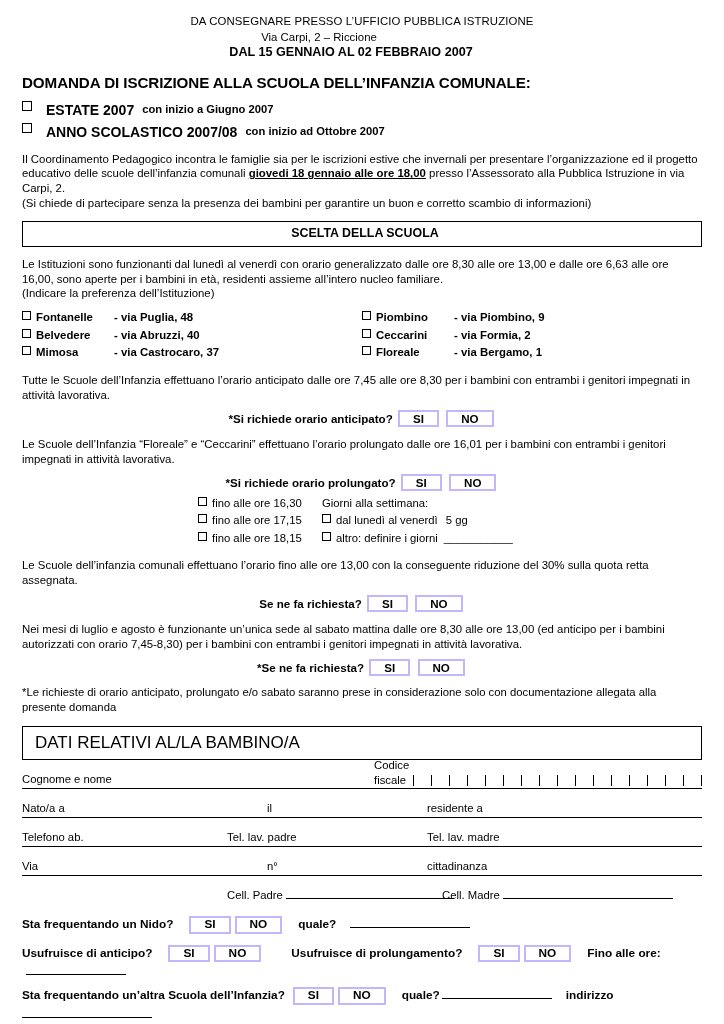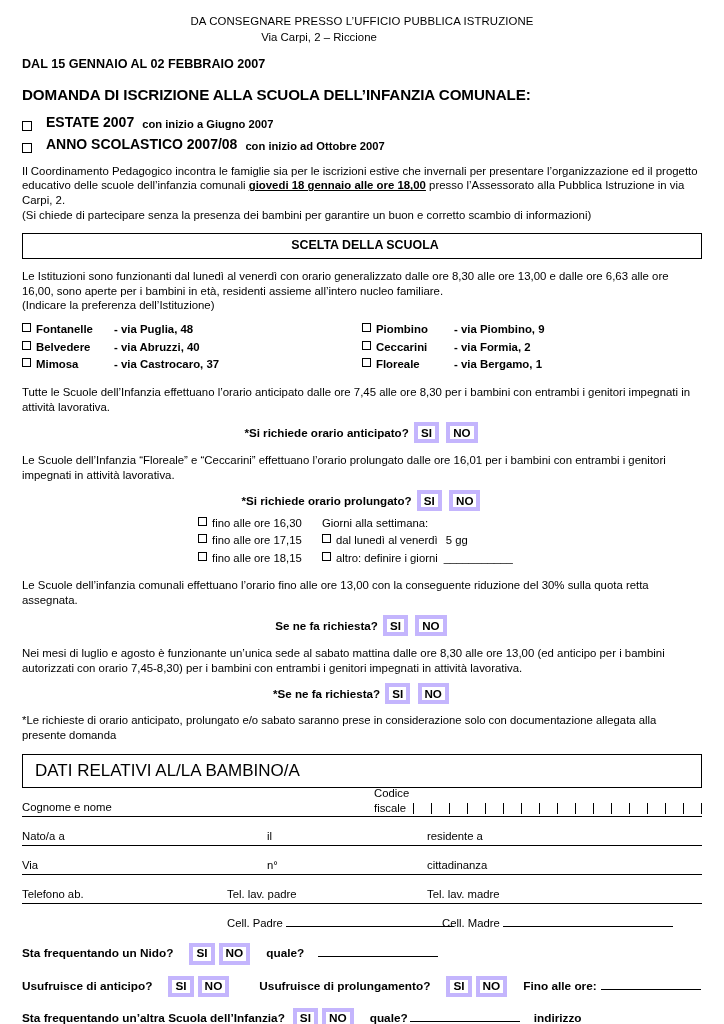--- a/index.html
+++ b/index.html
@@ -27,35 +27,34 @@
     font-size: 11.4px;
     letter-spacing: 0.1px;
   }
   .hdr-line2 {
     text-align: center;
     font-size: 11.4px;
     padding-right: 86px;
     margin-top: 1px;
   }
   .hdr-dates {
-    text-align: left;
+    text-align: center;
     font-weight: bold;
     font-size: 12.6px;
-    margin-top: 12px;
     padding-right: 22px;
   }
   h1.title {
     font-size: 15.2px;
     font-weight: bold;
     margin: 13px 0 9px 0;
     letter-spacing: -0.1px;
   }
   .opt-row {
     display: flex;
-    align-items: flex-end;
+    align-items: flex-start;
     margin: 4px 0 4px 0;
   }
   .sq {
     display: inline-block;
     width: 8px;
     height: 8px;
     border: 1px solid #000;
     margin-right: 14px;
     flex: none;
     position: relative;
@@ -116,22 +115,22 @@
     min-width: 78px;
   }
   .center-q {
     text-align: center;
     font-weight: bold;
     margin-top: 7px;
     font-size: 11.6px;
   }
   .ynbox {
     display: inline-block;
-    border: 4px solid #c4b5fd;
-    padding: 0 3px;
+    border: 2px solid #c4b5fd;
+    padding: 0 13px;
     margin: 0 2px;
     font-weight: bold;
     line-height: 1.15;
   }
   .sub-opts {
     display: flex;
     margin-top: 5px;
   }
   .sub-opts .left {
     width: 300px;
@@ -403,29 +402,29 @@
     </span>
   </div>
 
   <div class="fld">
     <span class="lbl">Nato/a a</span>
     <span class="c2">il</span>
     <span class="c3">residente a</span>
   </div>
 
   <div class="fld">
+    <span class="lbl">Telefono ab.</span>
+    <span class="c2" style="left:205px">Tel. lav. padre</span>
+    <span class="c3">Tel. lav. madre</span>
+  </div>
+
+  <div class="fld">
     <span class="lbl">Via</span>
     <span class="c2">n°</span>
     <span class="c3">cittadinanza</span>
-  </div>
-
-  <div class="fld">
-    <span class="lbl">Telefono ab.</span>
-    <span class="c2" style="left:205px">Tel. lav. padre</span>
-    <span class="c3">Tel. lav. madre</span>
   </div>
 
   <div class="cell-row">
     <span class="a">
       <span>Cell. Padre</span>
       <span class="uline" style="width:168px"></span>
     </span>
     <span class="b">
       <span>Cell. Madre</span>
       <span class="uline" style="width:170px"></span>

